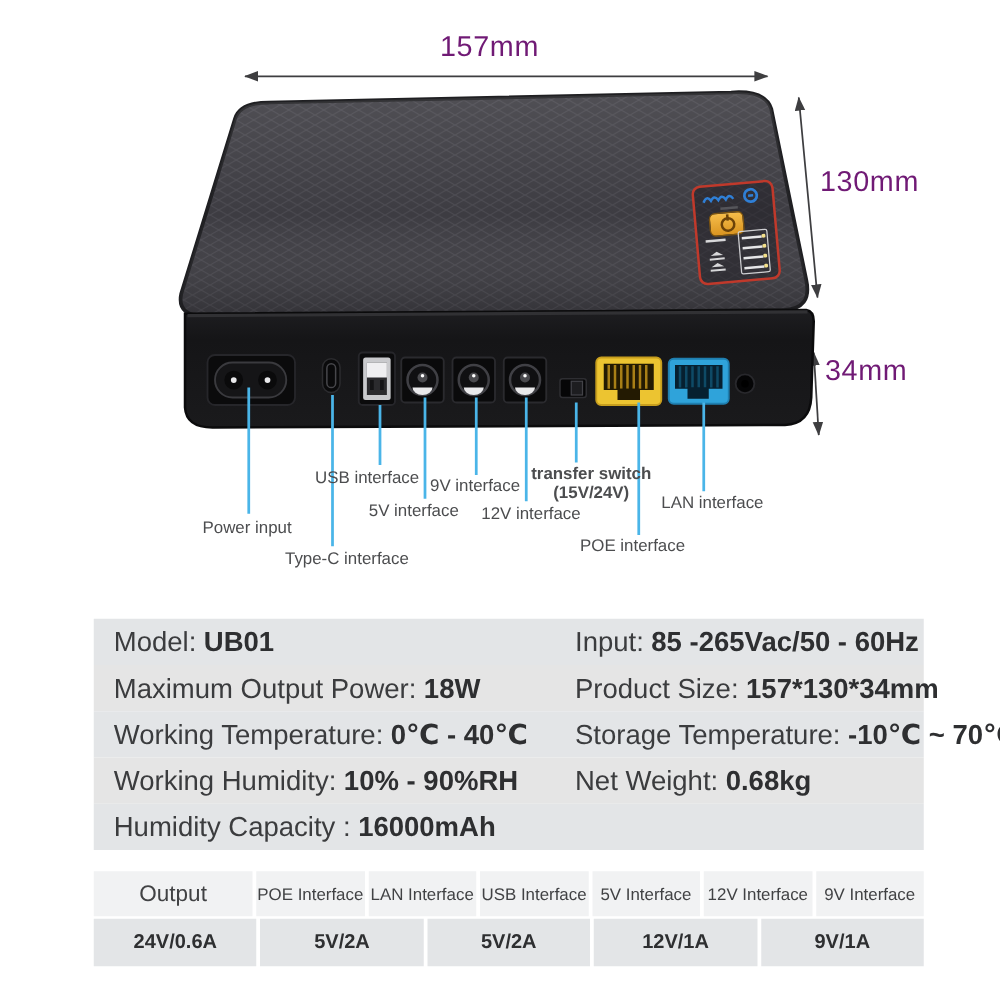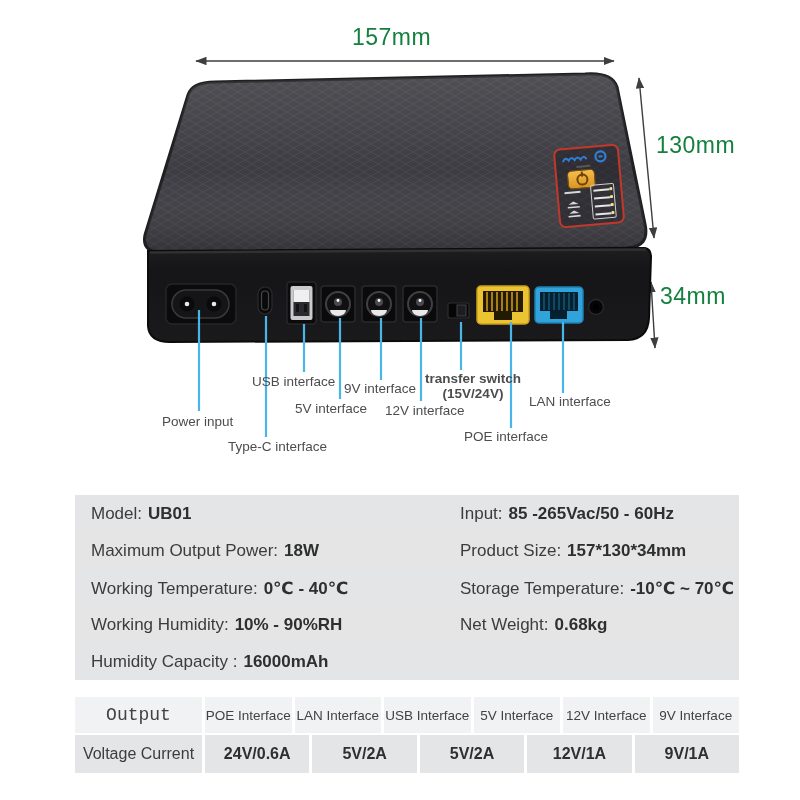--- a/index.html
+++ b/index.html
@@ -1,52 +1,52 @@
 <!DOCTYPE html>
 <html><head>
 <meta charset="utf-8">
 <style>
   html,body{margin:0;padding:0;background:#ffffff;}
   #stage{position:relative;width:800px;height:800px;background:#ffffff;overflow:hidden;
          font-family:"Liberation Sans","DejaVu Sans",sans-serif;}
   .abs{position:absolute;}
   
-  .dim-label{color:#15803d;font-size:23px;letter-spacing:.5px;white-space:nowrap;}
+  .dim-label{color:#701a75;font-size:23px;letter-spacing:.5px;white-space:nowrap;}
   .callout-label{color:#4c4d4f;font-size:13.5px;white-space:nowrap;}
   .callout-center{text-align:center;font-weight:bold;}
   
   .led-panel{left:556px;top:146px;width:62px;height:76px;transform:rotate(-5deg);
              border:2px solid #c0392b;border-radius:7px;background:rgba(28,27,33,.45);}
   .pwr-btn{left:10px;top:21px;width:26px;height:17px;border-radius:5px;
            background:linear-gradient(#f6bd4a,#d99420);border:1px solid #7c5410;}
   .pwr-glyph{left:8px;top:3px;width:8px;height:8px;border:2px solid #6b4208;border-radius:50%;}
   .pwr-glyph::after{content:"";position:absolute;left:3px;top:-4px;width:2px;height:5px;background:#6b4208;}
   .mini-dash{background:#d8d8da;height:2px;}
   .ind-box{left:32px;top:37px;width:22px;height:33px;border:1px solid #cfcfd2;border-radius:2px;}
   .ind-row{position:absolute;left:2px;width:16px;height:2px;background:#e6e6e8;}
   .ind-dot{position:absolute;right:1px;width:3px;height:3px;background:#f4e08a;border-radius:1px;}
   
   #spec-table{left:75px;top:495px;width:664px;}
   .spec-row{position:relative;height:37px;}
   .spec-row.dark{background:#e3e5e7;}
   .spec-row.light{background:#e5e5e5;}
-  .spec-cell{position:absolute;top:50%;transform:translateY(-50%);font-size:17px;color:#3b3c3e;white-space:nowrap;}
+  .spec-cell{position:absolute;top:50%;transform:translateY(-50%);font-size:22px;color:#3b3c3e;white-space:nowrap;}
   .spec-left{left:16px;}
   .spec-right{left:385px;}
   .spec-cell b{font-weight:700;color:#2e2f31;margin-left:6px;}
   
   #output-table{left:75px;top:697px;width:664px;}
   .out-row{display:flex;gap:3px;}
   .out-cell{display:flex;align-items:center;justify-content:center;white-space:nowrap;}
   .out-head .out-cell{background:#f1f2f3;height:36px;font-size:13.5px;color:#414244;}
   .out-data .out-cell{background:#e3e5e7;height:38px;font-size:16px;color:#2e2f31;font-weight:700;}
   .out-data{margin-top:2px;}
   .col-first{width:127px;flex:none;}
   .col{flex:1;}
-  .out-head .col-first{font-size:18px;font-family:Liberation Mono, monospace;}
+  .out-head .col-first{font-size:18px;}
   .out-data .col-first{font-weight:400;color:#3b3c3e;}
 </style>
 </head>
 <body>
 
 <div id="stage">
 
   <svg class="abs" style="left:0;top:0" width="800" height="475" viewBox="0 0 800 475">
     <defs>
       <pattern id="tex" width="14" height="8" patternUnits="userSpaceOnUse">
@@ -257,21 +257,20 @@
     <div class="out-row out-head">
       <div class="out-cell col-first">Output</div>
       <div class="out-cell col">POE Interface</div>
       <div class="out-cell col">LAN Interface</div>
       <div class="out-cell col">USB Interface</div>
       <div class="out-cell col">5V Interface</div>
       <div class="out-cell col">12V Interface</div>
       <div class="out-cell col">9V Interface</div>
     </div>
     <div class="out-row out-data">
-      <div class="out-cell col-first">Voltage Current</div>
       <div class="out-cell col">24V/0.6A</div>
       <div class="out-cell col">5V/2A</div>
       <div class="out-cell col">5V/2A</div>
       <div class="out-cell col">12V/1A</div>
       <div class="out-cell col">9V/1A</div>
     </div>
   </div>
 
 </div>
 

